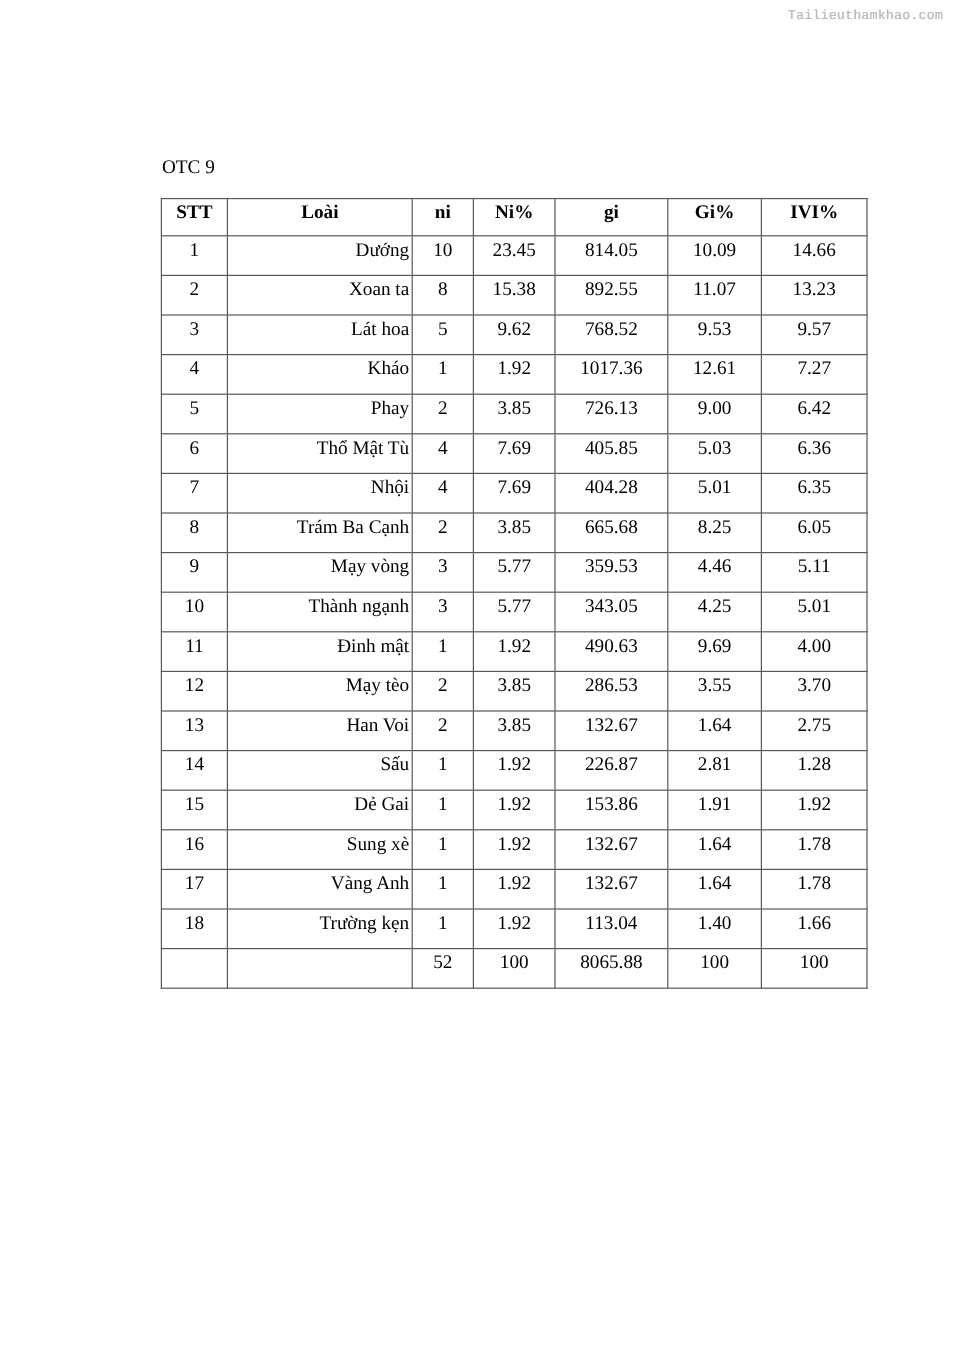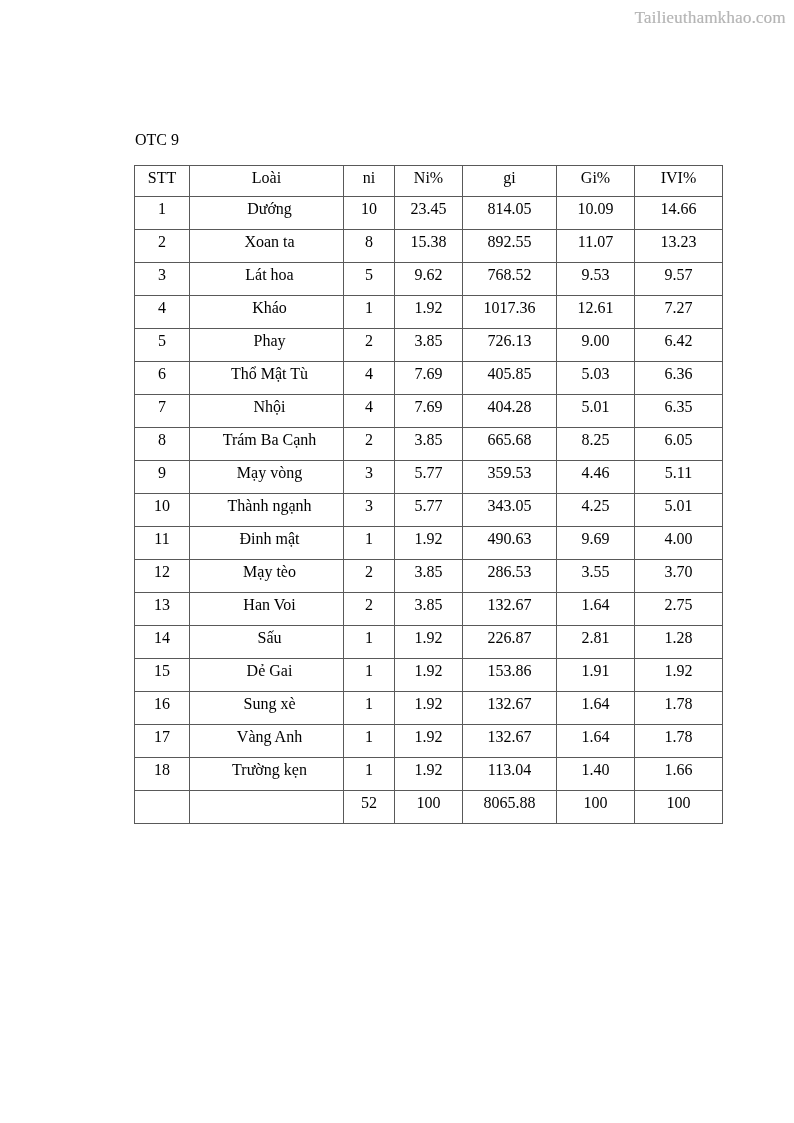--- a/index.html
+++ b/index.html
@@ -9,22 +9,22 @@
     height: 1123px;
     position: relative;
     font-family: "Liberation Serif", serif;
     color: #000000;
     overflow: hidden;
   }
   .watermark {
     position: absolute;
     top: 8px;
     right: 8px;
-    font-family: Liberation Serif, serif;
-    font-size: 17px;
+    font-family: Liberation Mono, monospace;
+    font-size: 11px;
     color: #b4b4b4;
     text-shadow: 1px 1px 0 #ffffff, -0.5px -0.5px 0 #dcdcdc;
     letter-spacing: 0.2px;
   }
   .page-title {
     position: absolute;
     left: 135px;
     top: 131px;
     font-size: 16px;
     color: #000000;
@@ -49,23 +49,23 @@
     border: 1px solid #595959;
     text-align: center;
     vertical-align: top;
     padding: 3px 2px 0 2px;
     font-weight: normal;
     overflow: hidden;
     white-space: nowrap;
   }
   table.data-table thead tr { height: 31px; }
   table.data-table tbody tr { height: 33px; }
-  table.data-table th { font-weight: normal; }
+  table.data-table th { font-weight: bold; }
   table.data-table td.species-cell {
-    text-align: center;
+    text-align: right;
     padding-left: 8px;
   }
 </style>
 </head>
 <body>
 
 <div class="watermark">Tailieuthamkhao.com</div>
 
 <div class="page-title">OTC 9</div>
 

